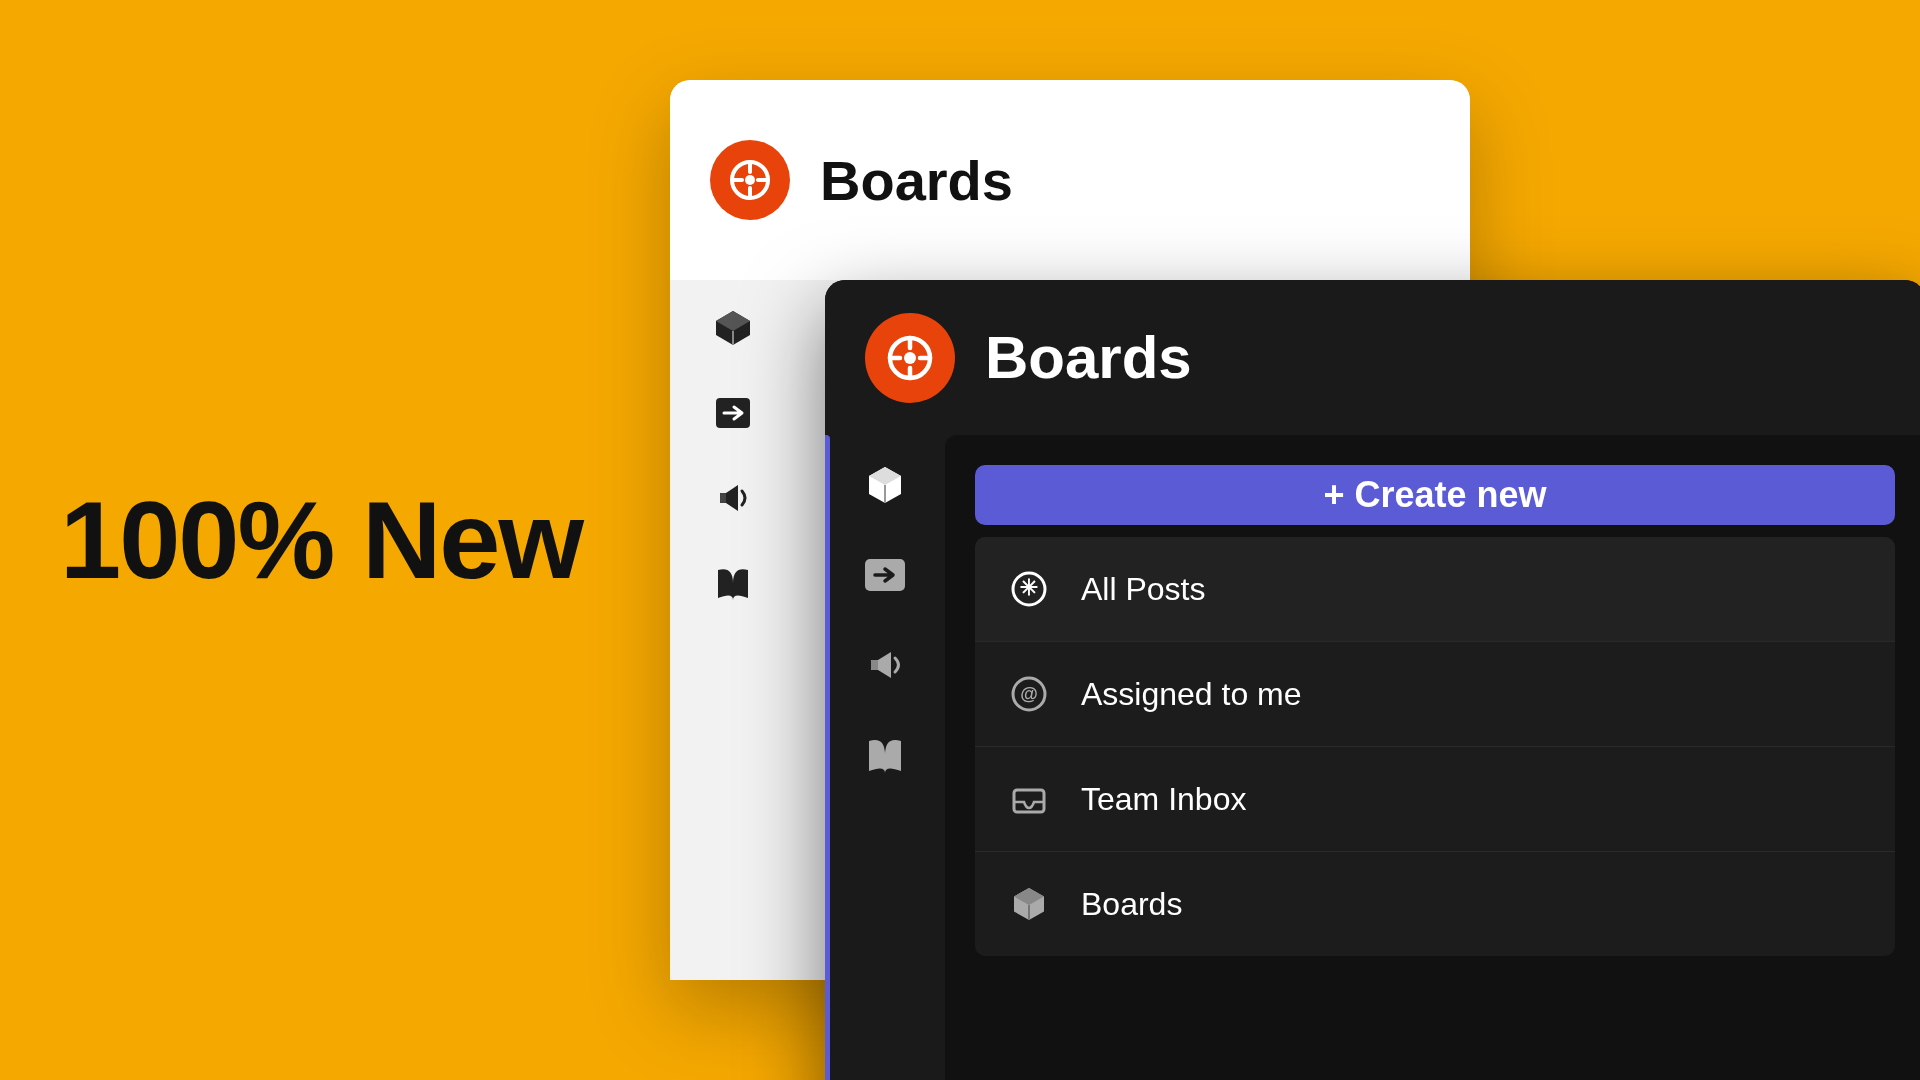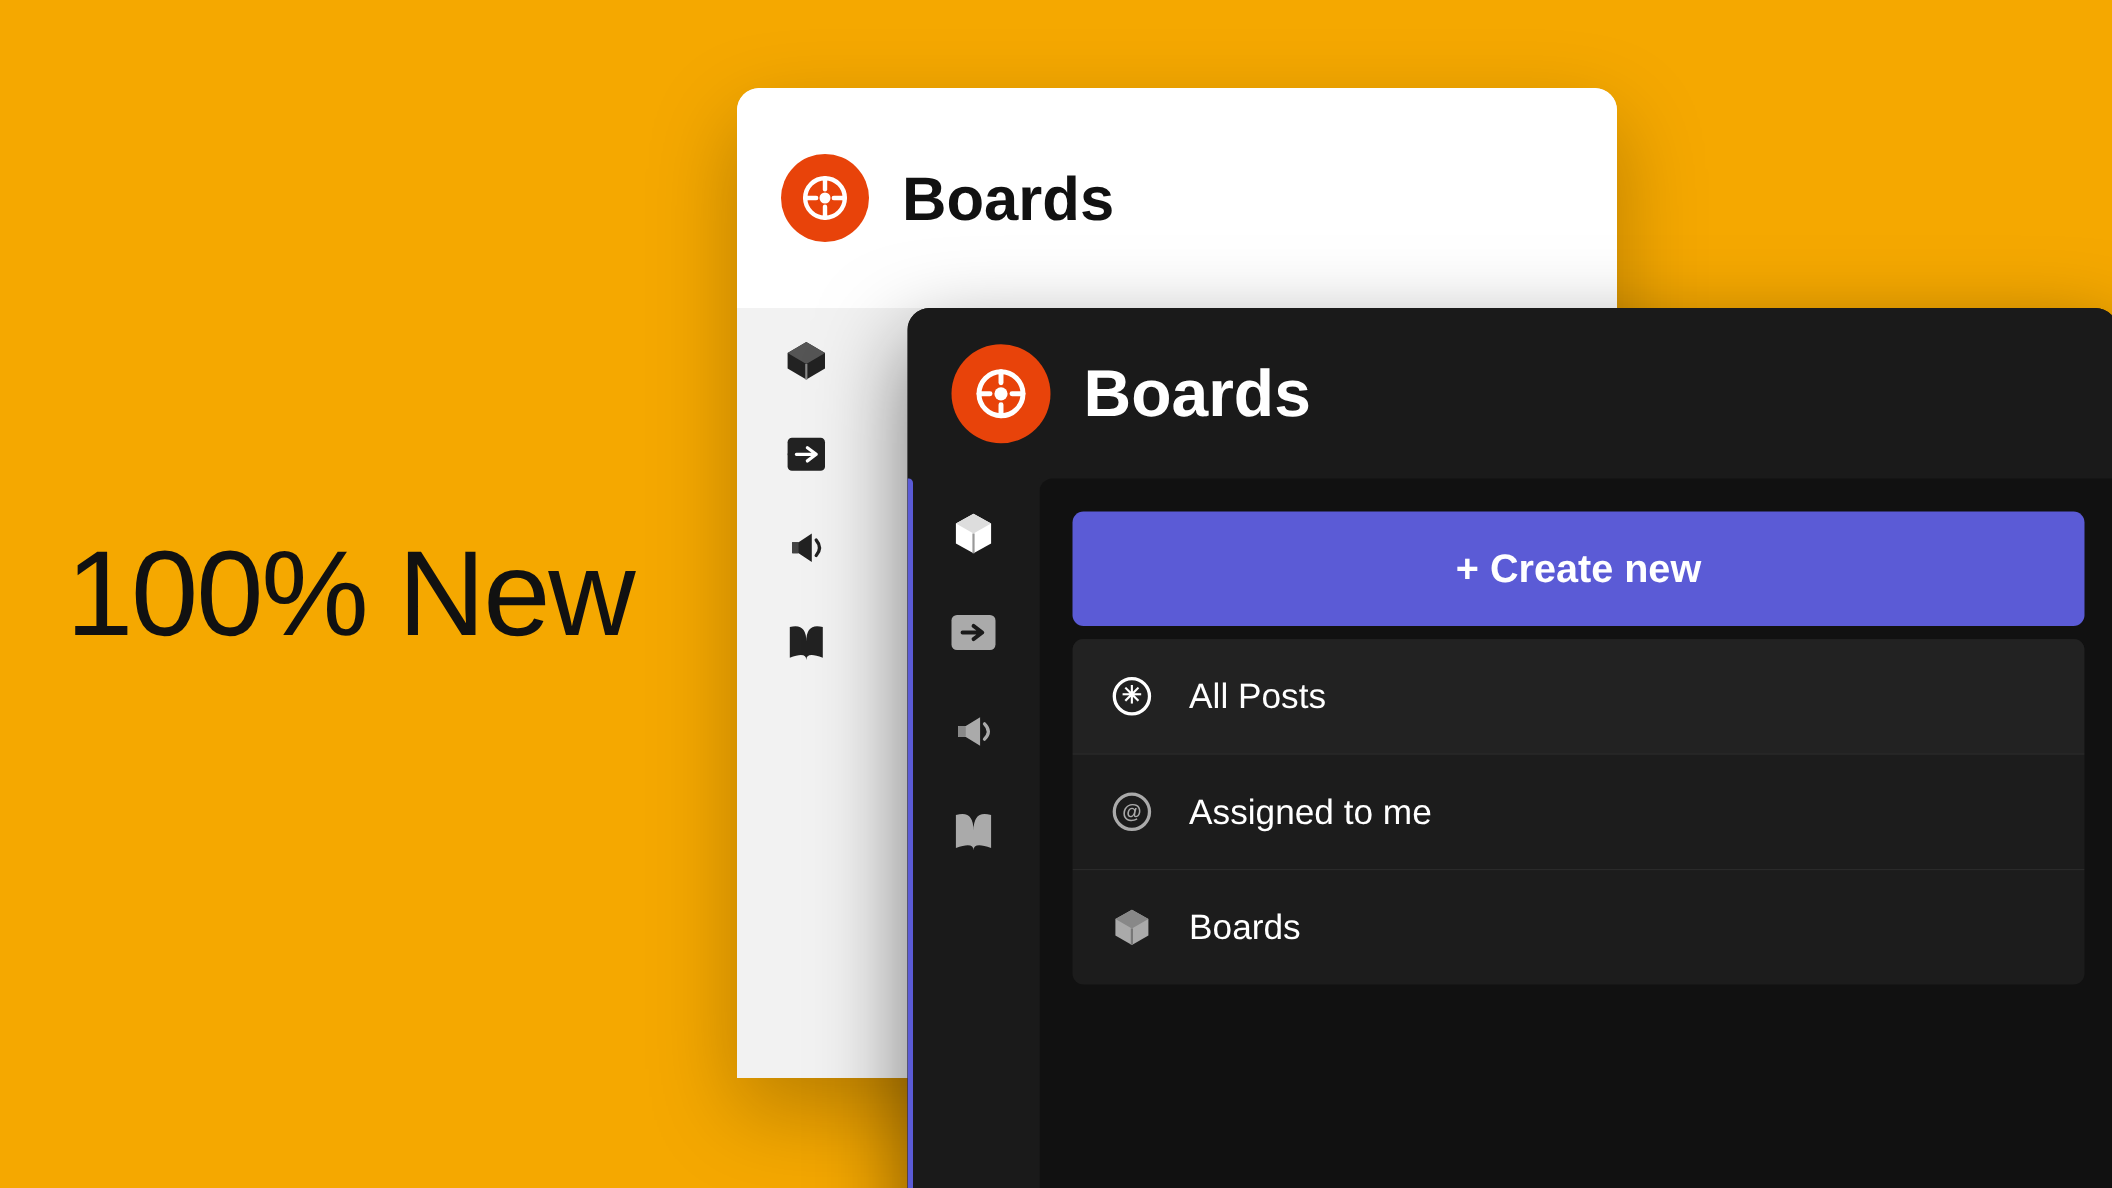--- a/index.html
+++ b/index.html
@@ -20,21 +20,21 @@
       inset: 0;
       background-color: #F5A800;
     }
 
     .hero-text {
       position: absolute;
       left: 60px;
       top: 50%;
       transform: translateY(-50%);
       font-size: 110px;
-      font-weight: 400;
+      font-weight: 700;
       color: #111;
       line-height: 1.05;
       letter-spacing: -2px;
       width: 620px;
     }
 
     
     .ui-container {
       position: absolute;
       left: 670px;
@@ -225,21 +225,21 @@
       display: flex;
       flex-direction: column;
       gap: 0;
     }
 
     .create-new-btn {
       background: #5B5BD6;
       color: #fff;
       border: none;
       border-radius: 10px;
-      height: 104px;
+      height: 60px;
       display: flex;
       align-items: center;
       justify-content: center;
       font-size: 36px;
       font-weight: 600;
       cursor: pointer;
       width: 100%;
       margin-bottom: 12px;
     }
 
@@ -425,20 +425,29 @@
           <div class="nav-item">
             <div class="nav-item-icon">
               <svg viewBox="0 0 38 38">
                 <circle cx="19" cy="19" r="16" stroke="#aaa" stroke-width="3" fill="none"></circle>
                 <text x="19" y="25" text-anchor="middle" fill="#aaa" font-size="18" font-weight="bold">@</text>
               </svg>
             </div>
             <span>Assigned to me</span>
           </div>
 
+          <div class="nav-item">
+            <div class="nav-item-icon">
+              <svg viewBox="0 0 38 38" fill="#aaa">
+                <rect x="4" y="10" width="30" height="22" rx="3" fill="none" stroke="#aaa" stroke-width="3"></rect>
+                <path d="M4 22 L14 22 Q16 28 19 28 Q22 28 24 22 L34 22" stroke="#aaa" stroke-width="2.5" fill="none"></path>
+              </svg>
+            </div>
+            <span>Team Inbox</span>
+          </div>
 
           <div class="nav-item">
             <div class="nav-item-icon">
               <svg viewBox="0 0 38 38" fill="none">
                 <path d="M19 3 L34 11.5 L34 26.5 L19 35 L4 26.5 L4 11.5 Z" fill="#aaa"></path>
                 <path d="M19 3 L34 11.5 L19 20 L4 11.5 Z" fill="#888"></path>
                 <line x1="19" y1="20" x2="19" y2="35" stroke="#777" stroke-width="2"></line>
               </svg>
             </div>
             <span>Boards</span>

